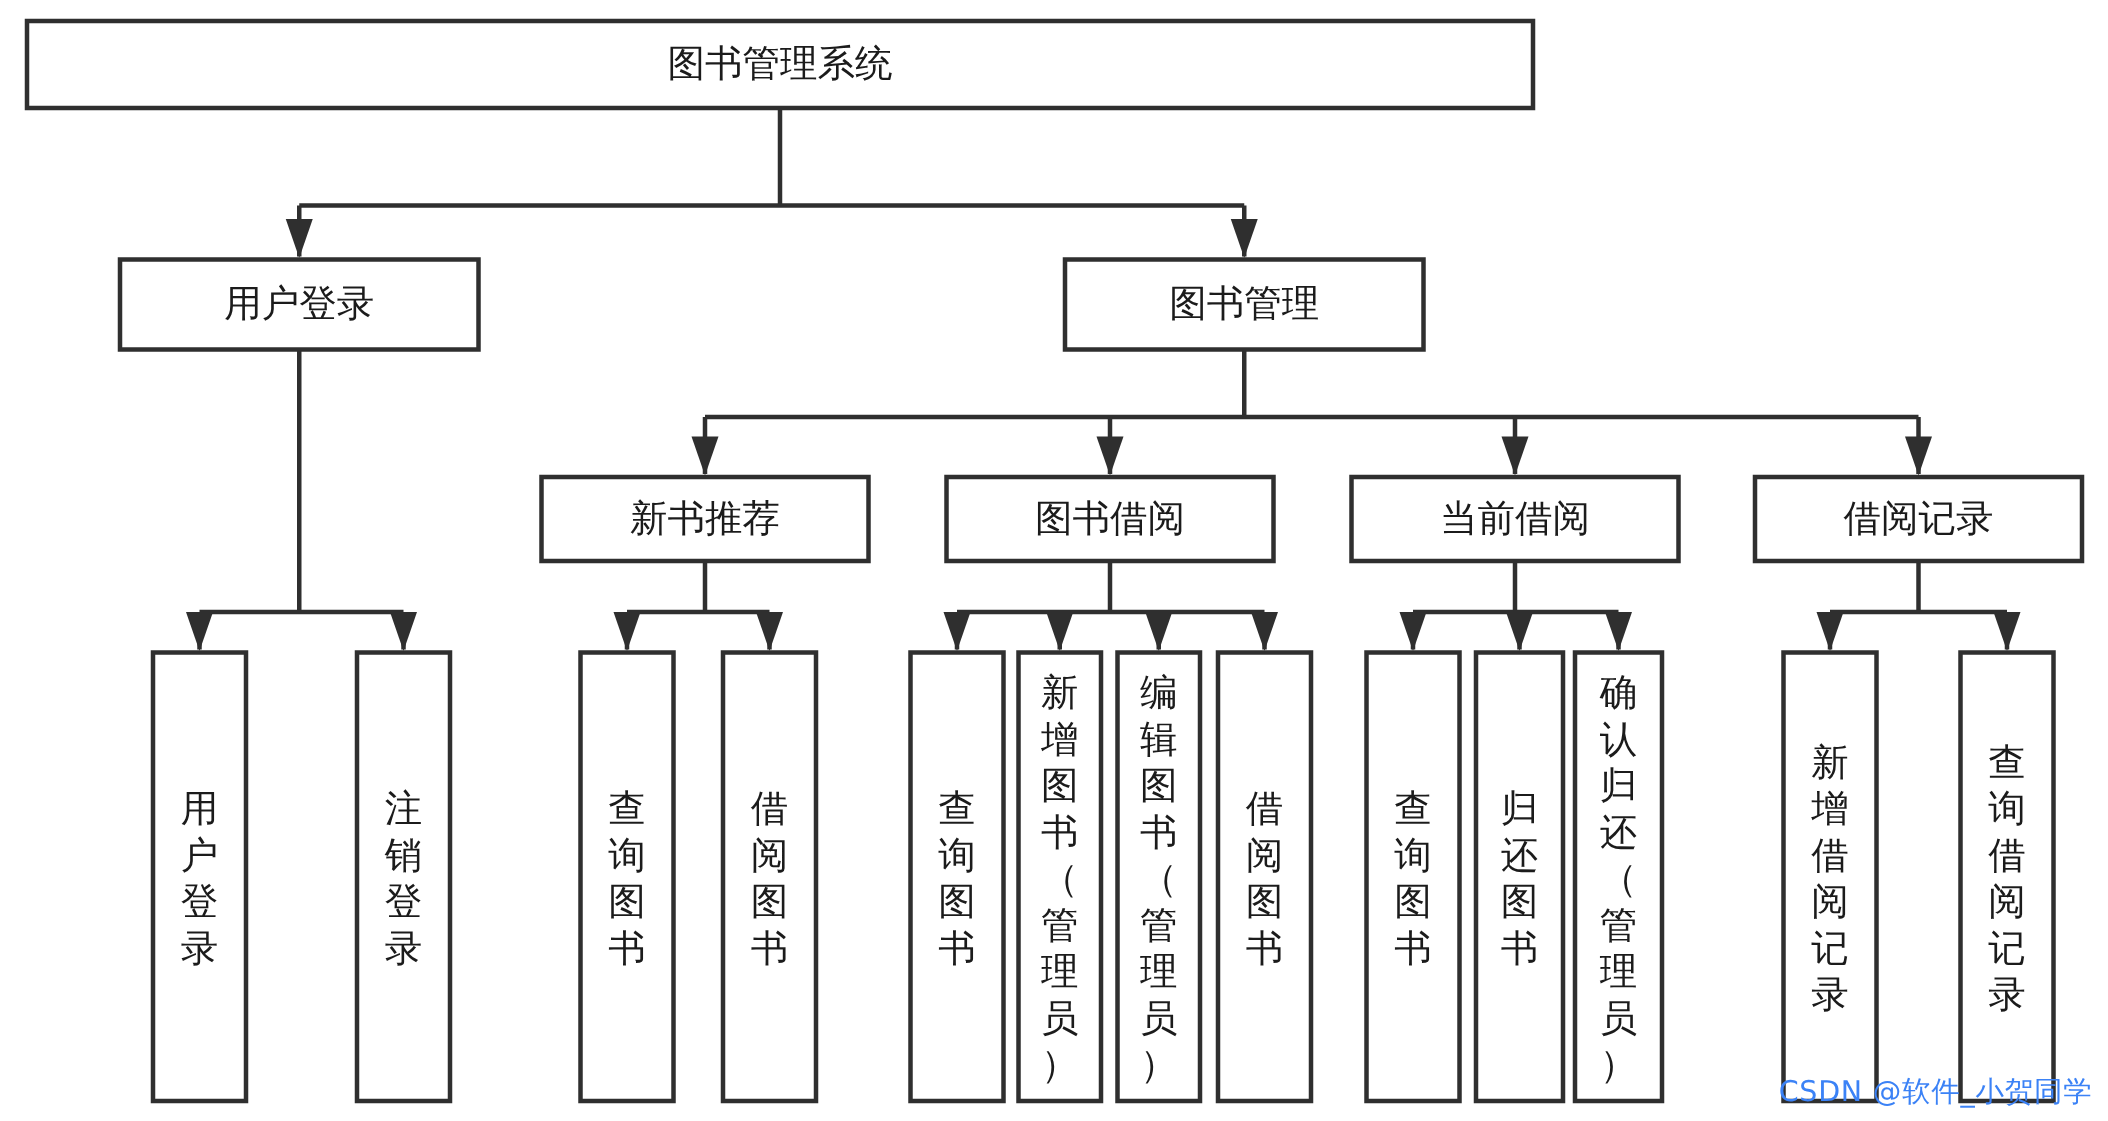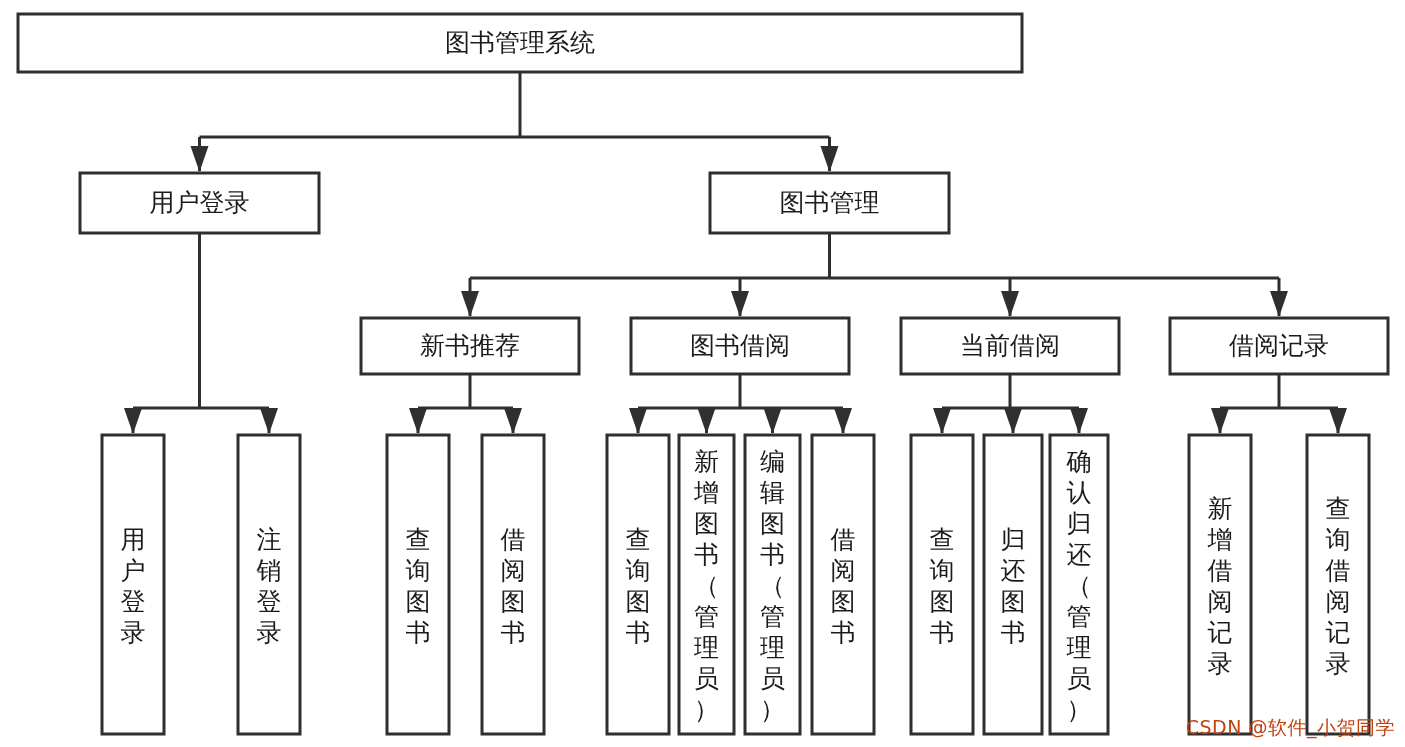--- a/index.html
+++ b/index.html
@@ -53,21 +53,21 @@
     font-size: 25px;
     fill: #1b1b1b;
     text-anchor: middle;
   }
   .watermark-text {
     position: absolute;
     right: 10px;
     bottom: 6px;
     font-family: "DejaVu Sans", "Liberation Sans", sans-serif;
     font-size: 19px;
-    color: #c2410c;
+    color: #3b82f6;
     white-space: nowrap;
     letter-spacing: 0.5px;
     pointer-events: none;
   }
 </style>
 </head>
 <body>
 
 <div id="diagram-root">
   <svg id="flow" viewBox="0 0 1405 747">

